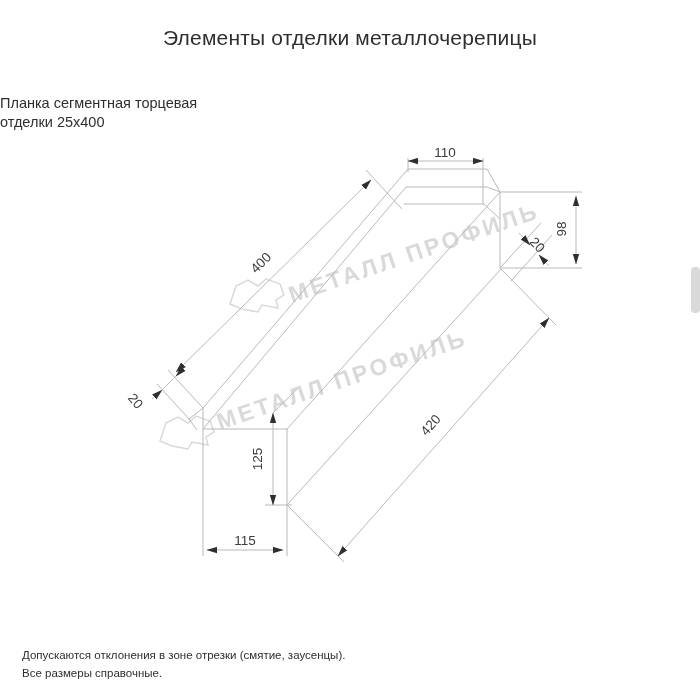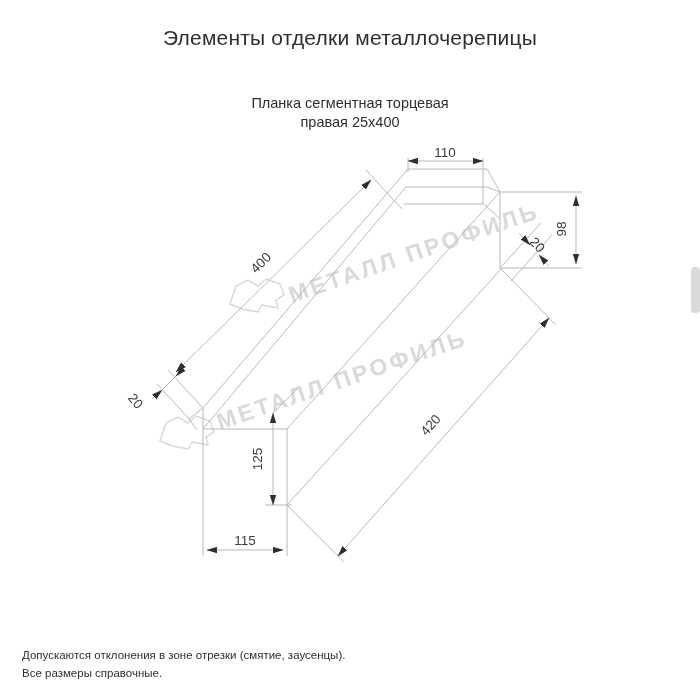--- a/index.html
+++ b/index.html
@@ -1,20 +1,20 @@
 <!DOCTYPE html>
 <html style="--line-color: #b8b8c0; --dim-text-color: #3c3c3c; --text-color: #2e2e2e; --watermark-color: #d9d9d9;"><head>
 <meta charset="utf-8">
 <style>
   html,body{margin:0;padding:0;background:#ffffff;}
   #page{position:relative;width:700px;height:700px;background:#fff;overflow:hidden;
         font-family:"Liberation Sans", sans-serif;}
   #title{position:absolute;left:0;top:26px;width:700px;text-align:center;
          font-size:21px;color:var(--text-color);letter-spacing:.2px;}
-  #subtitle{position:absolute;left:0;top:94px;width:700px;text-align:center;
+  #subtitle{position:absolute;left:0;top:94px;width:700px;text-align:left;
             font-size:14.5px;line-height:18.5px;color:var(--text-color);}
   #footnotes{position:absolute;left:22px;top:647px;font-size:11.5px;
              line-height:17.5px;color:var(--text-color);}
   svg{position:absolute;left:0;top:0;}
   .edge{stroke:var(--line-color);stroke-width:1;fill:none;}
   .dimline{stroke:var(--line-color);stroke-width:1;fill:none;}
   .dimtext{fill:var(--dim-text-color);font-size:13.5px;font-family:"Liberation Sans",sans-serif;}
   .wm-text{fill:var(--watermark-color);font-size:23px;font-weight:bold;letter-spacing:3px;
            font-family:"Liberation Sans",sans-serif;}
   .wm-logo{stroke:var(--watermark-color);stroke-width:1.5;fill:none;}
@@ -22,21 +22,21 @@
 </style>
 </head>
 <body>
 
 <div id="page">
 
   <div id="title">Элементы отделки металлочерепицы</div>
 
   <div id="subtitle">
     <div>Планка сегментная торцевая</div>
-    <div>правая 25х400</div>
+    <div>отделки 25х400</div>
   </div>
 
   <svg width="700" height="700" viewBox="0 0 700 700">
     <defs>
       <marker id="arr" viewBox="0 0 10 6" refX="9.5" refY="3" markerWidth="11" markerHeight="7" orient="auto-start-reverse">
         <path d="M0,0 L10,3 L0,6 Z" fill="#2f2f2f"></path>
       </marker>
     </defs>
 
     <g>

